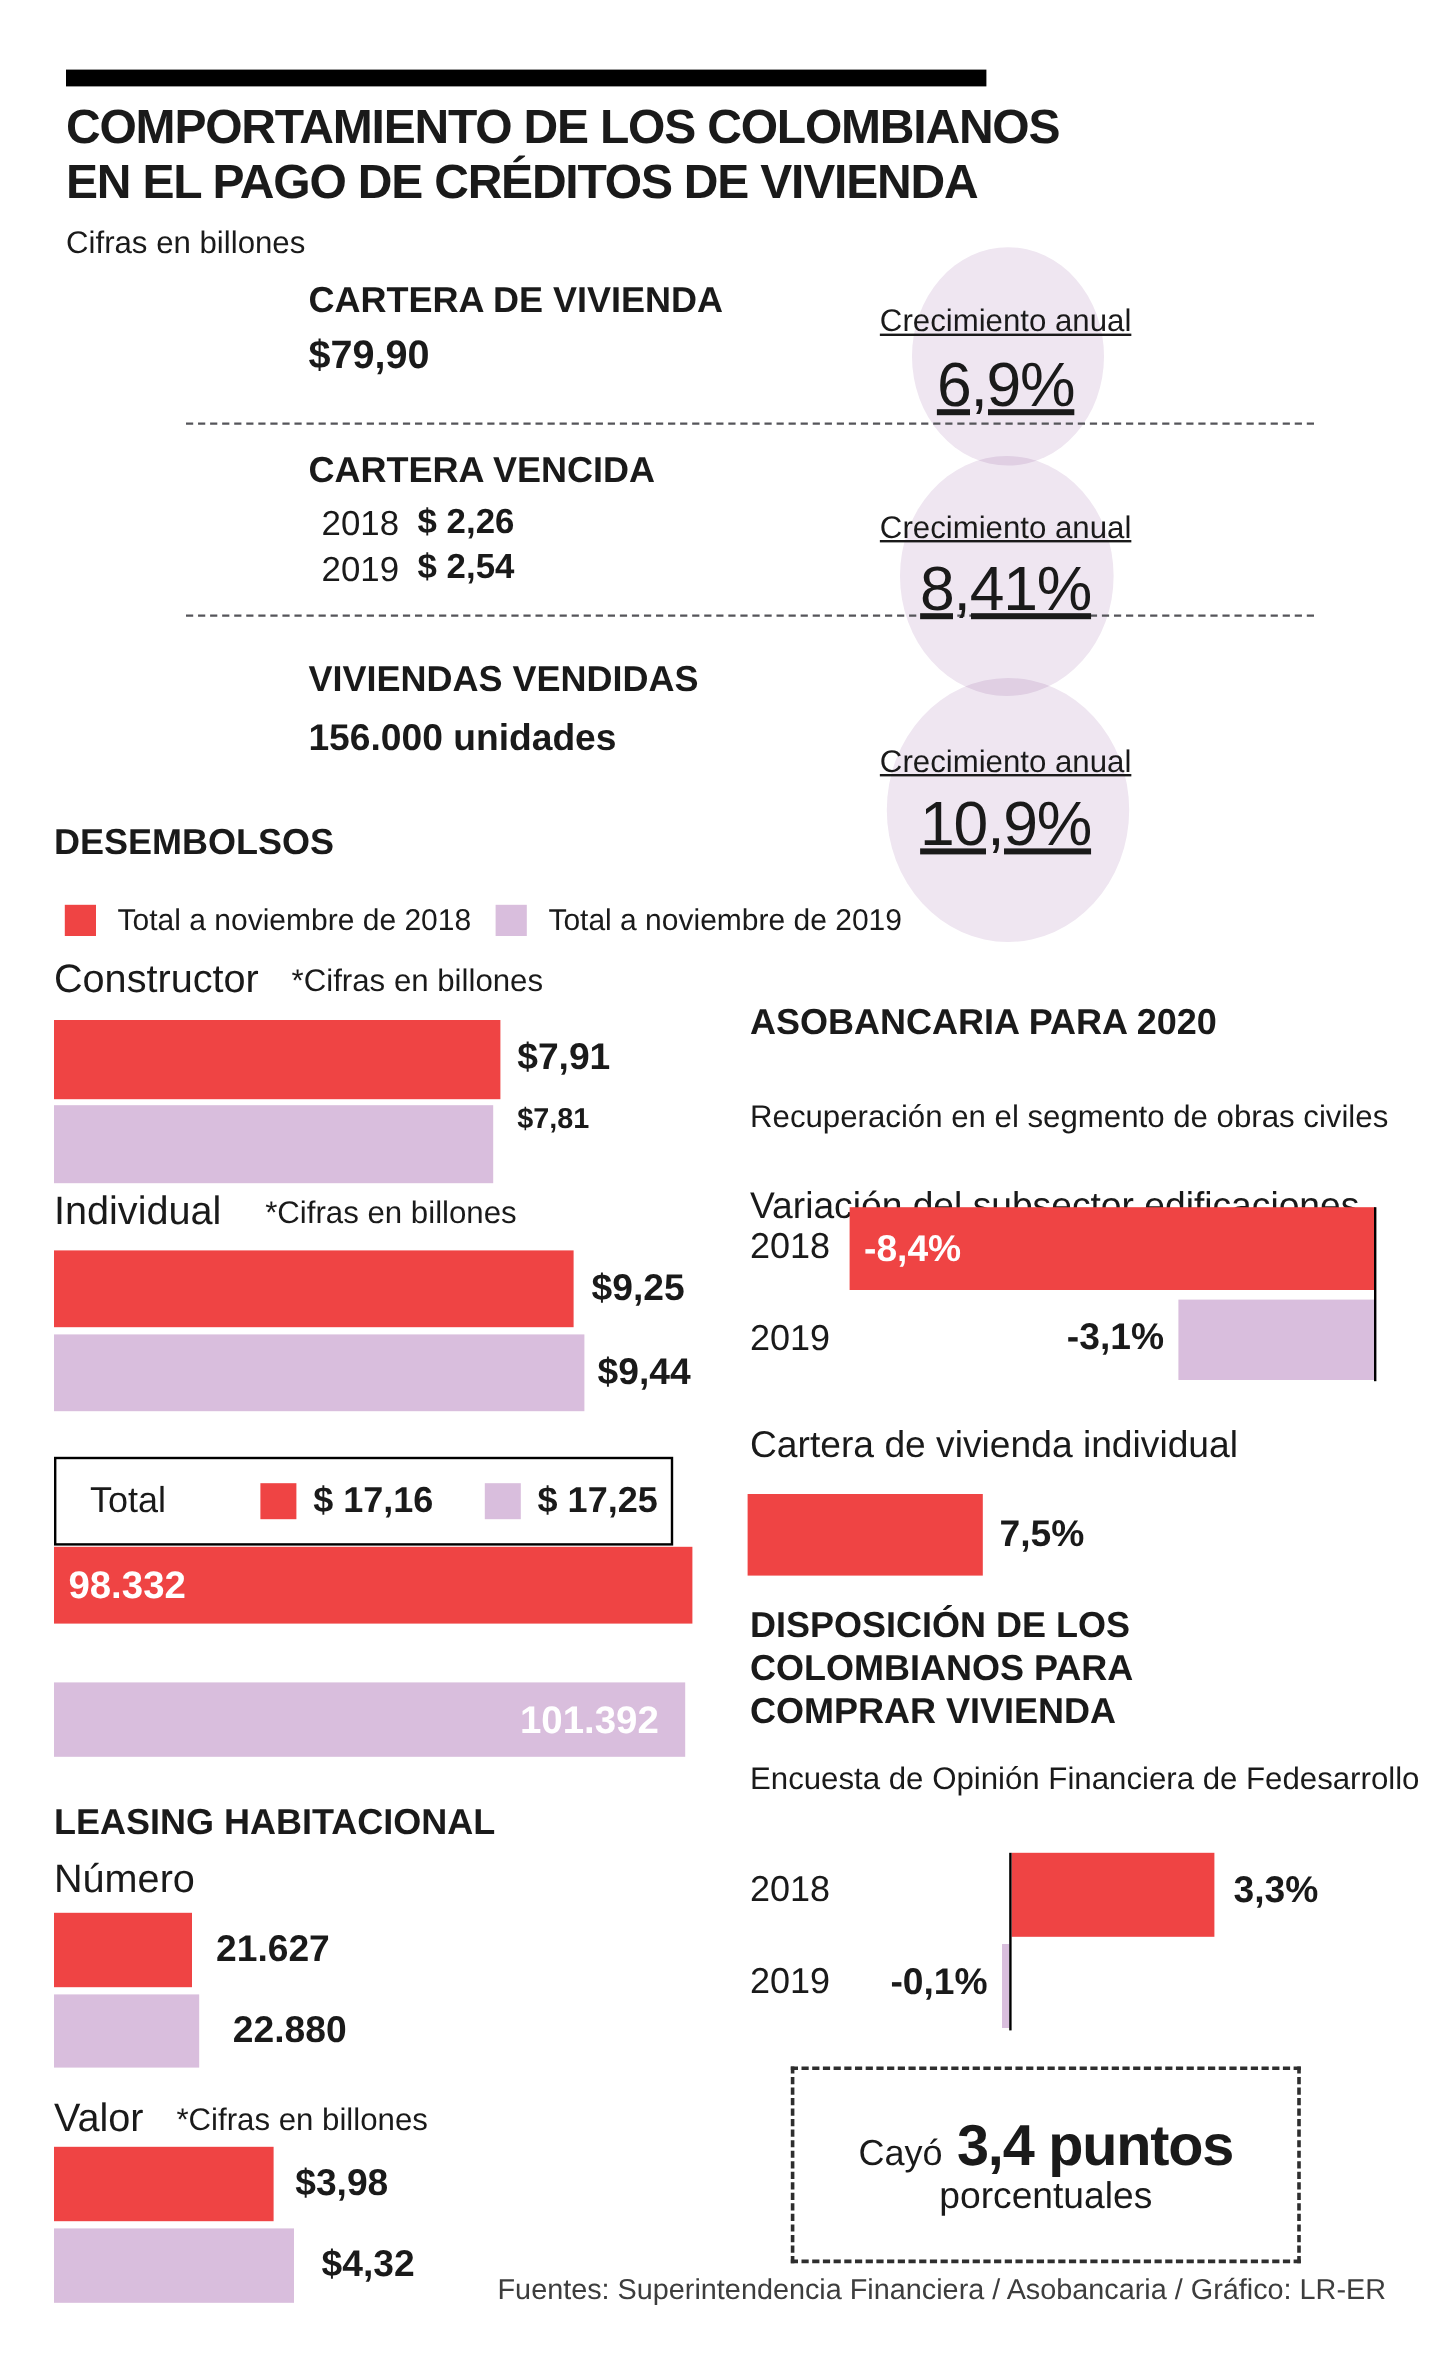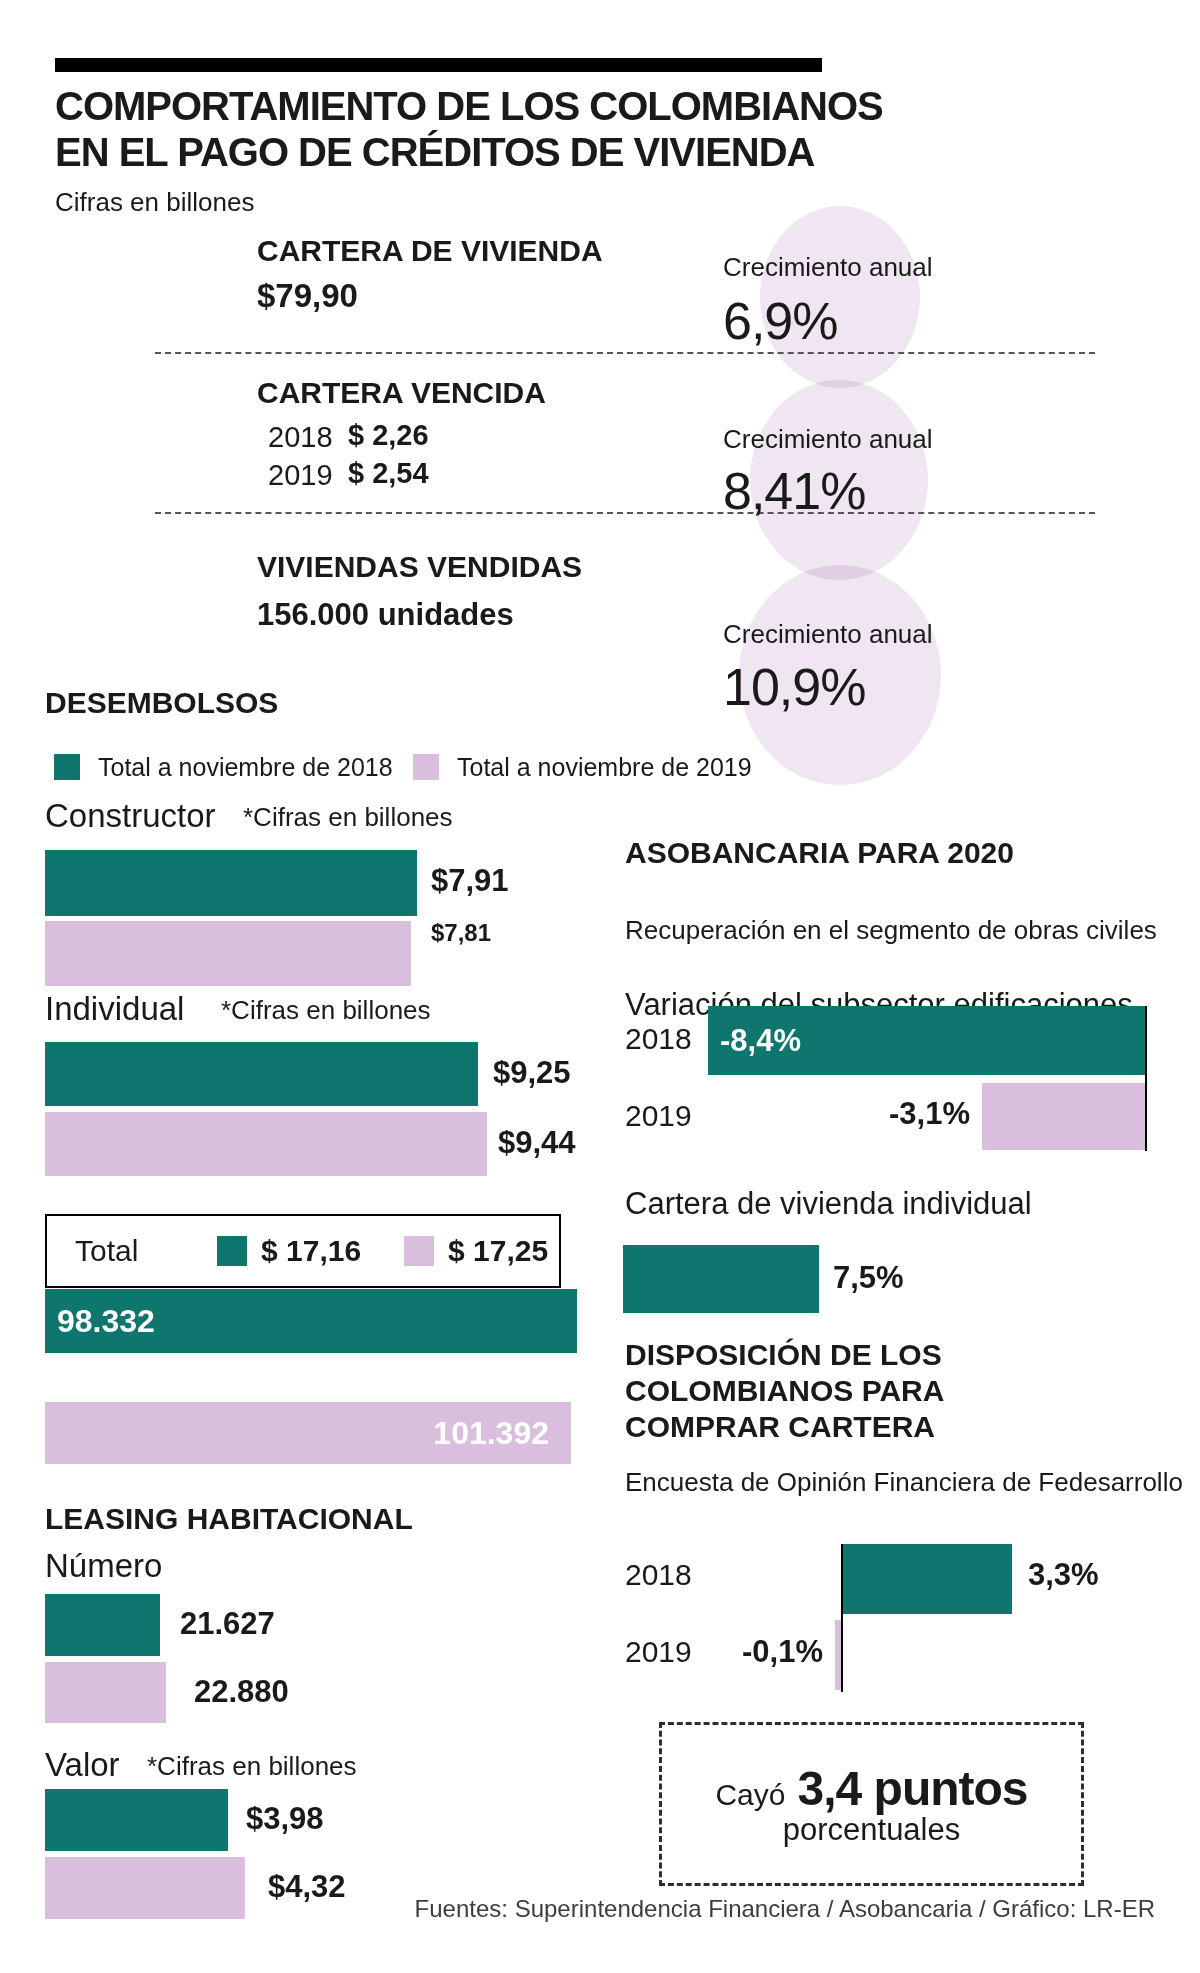--- a/index.html
+++ b/index.html
@@ -6,23 +6,23 @@
   body{font-family:"Liberation Sans","DejaVu Sans",sans-serif;color:#1a1a1a;}
   #canvas{position:relative;width:1200px;height:1973px;background:#fff;overflow:hidden;}
   .abs{position:absolute;}
   .t{position:absolute;white-space:nowrap;color:#1a1a1a;line-height:1.12;}
   .b{font-weight:700;}
   .w4{font-weight:400;}
   .cond{letter-spacing:-1px;}
   .circle{position:absolute;border-radius:50%;background:#efe6f1;mix-blend-mode:multiply;}
   .dash{position:absolute;height:0;border-top:2px dashed #55555a;}
   .bar{position:absolute;}
-  .dark{background:#0f766e;}
+  .dark{background:#ef4444;}
   .lite{background:#d9bedd;}
-  .growth{position:absolute;width:230px;}
+  .growth{position:absolute;width:230px;text-align:center;text-decoration:underline;}
   .inbar{color:#ffffff;font-weight:700;}
   .totalbox{position:absolute;border:2px solid #000;background:#fff;}
   .totalbox .ti{position:absolute;top:50%;transform:translateY(-50%);}
   .callout{position:absolute;border:3px dashed #2e2e2e;display:flex;flex-direction:column;align-items:center;justify-content:center;}
   .callout .row1{display:flex;align-items:baseline;gap:12px;}
   .axis{position:absolute;width:2px;background:#000;}
   .sw{position:absolute;}
 </style>
 </head>
 <body>
@@ -120,21 +120,21 @@
   <div class="t b" style="left:870px;top:1097px;width:100px;text-align:right;font-size:31px;">-3,1%</div>
   <div class="bar lite" style="left:982px;top:1083px;width:163px;height:67px;"></div>
   <div class="axis" style="left:1145px;top:1006px;height:145px;"></div>
 
   <div class="t w4" style="left:625px;top:1187px;font-size:31px;">Cartera de vivienda individual</div>
   <div class="bar dark" style="left:623px;top:1245px;width:196px;height:68px;"></div>
   <div class="t b" style="left:833px;top:1261px;font-size:31px;">7,5%</div>
 
   <div class="t b" style="left:625px;top:1338px;font-size:30px;">DISPOSICIÓN DE LOS</div>
   <div class="t b" style="left:625px;top:1374px;font-size:30px;">COLOMBIANOS PARA</div>
-  <div class="t b" style="left:625px;top:1410px;font-size:30px;">COMPRAR CARTERA</div>
+  <div class="t b" style="left:625px;top:1410px;font-size:30px;">COMPRAR VIVIENDA</div>
   <div class="t w4" style="left:625px;top:1468px;font-size:26px;">Encuesta de Opinión Financiera de Fedesarrollo</div>
 
   <div class="t w4" style="left:625px;top:1558px;font-size:30px;">2018</div>
   <div class="bar dark" style="left:843px;top:1544px;width:169px;height:70px;"></div>
   <div class="t b" style="left:1028px;top:1558px;font-size:31px;">3,3%</div>
   <div class="t w4" style="left:625px;top:1635px;font-size:30px;">2019</div>
   <div class="bar lite" style="left:835px;top:1620px;width:6px;height:70px;"></div>
   <div class="t b" style="left:742px;top:1635px;font-size:31px;">-0,1%</div>
   <div class="axis" style="left:841px;top:1544px;height:148px;"></div>
 

